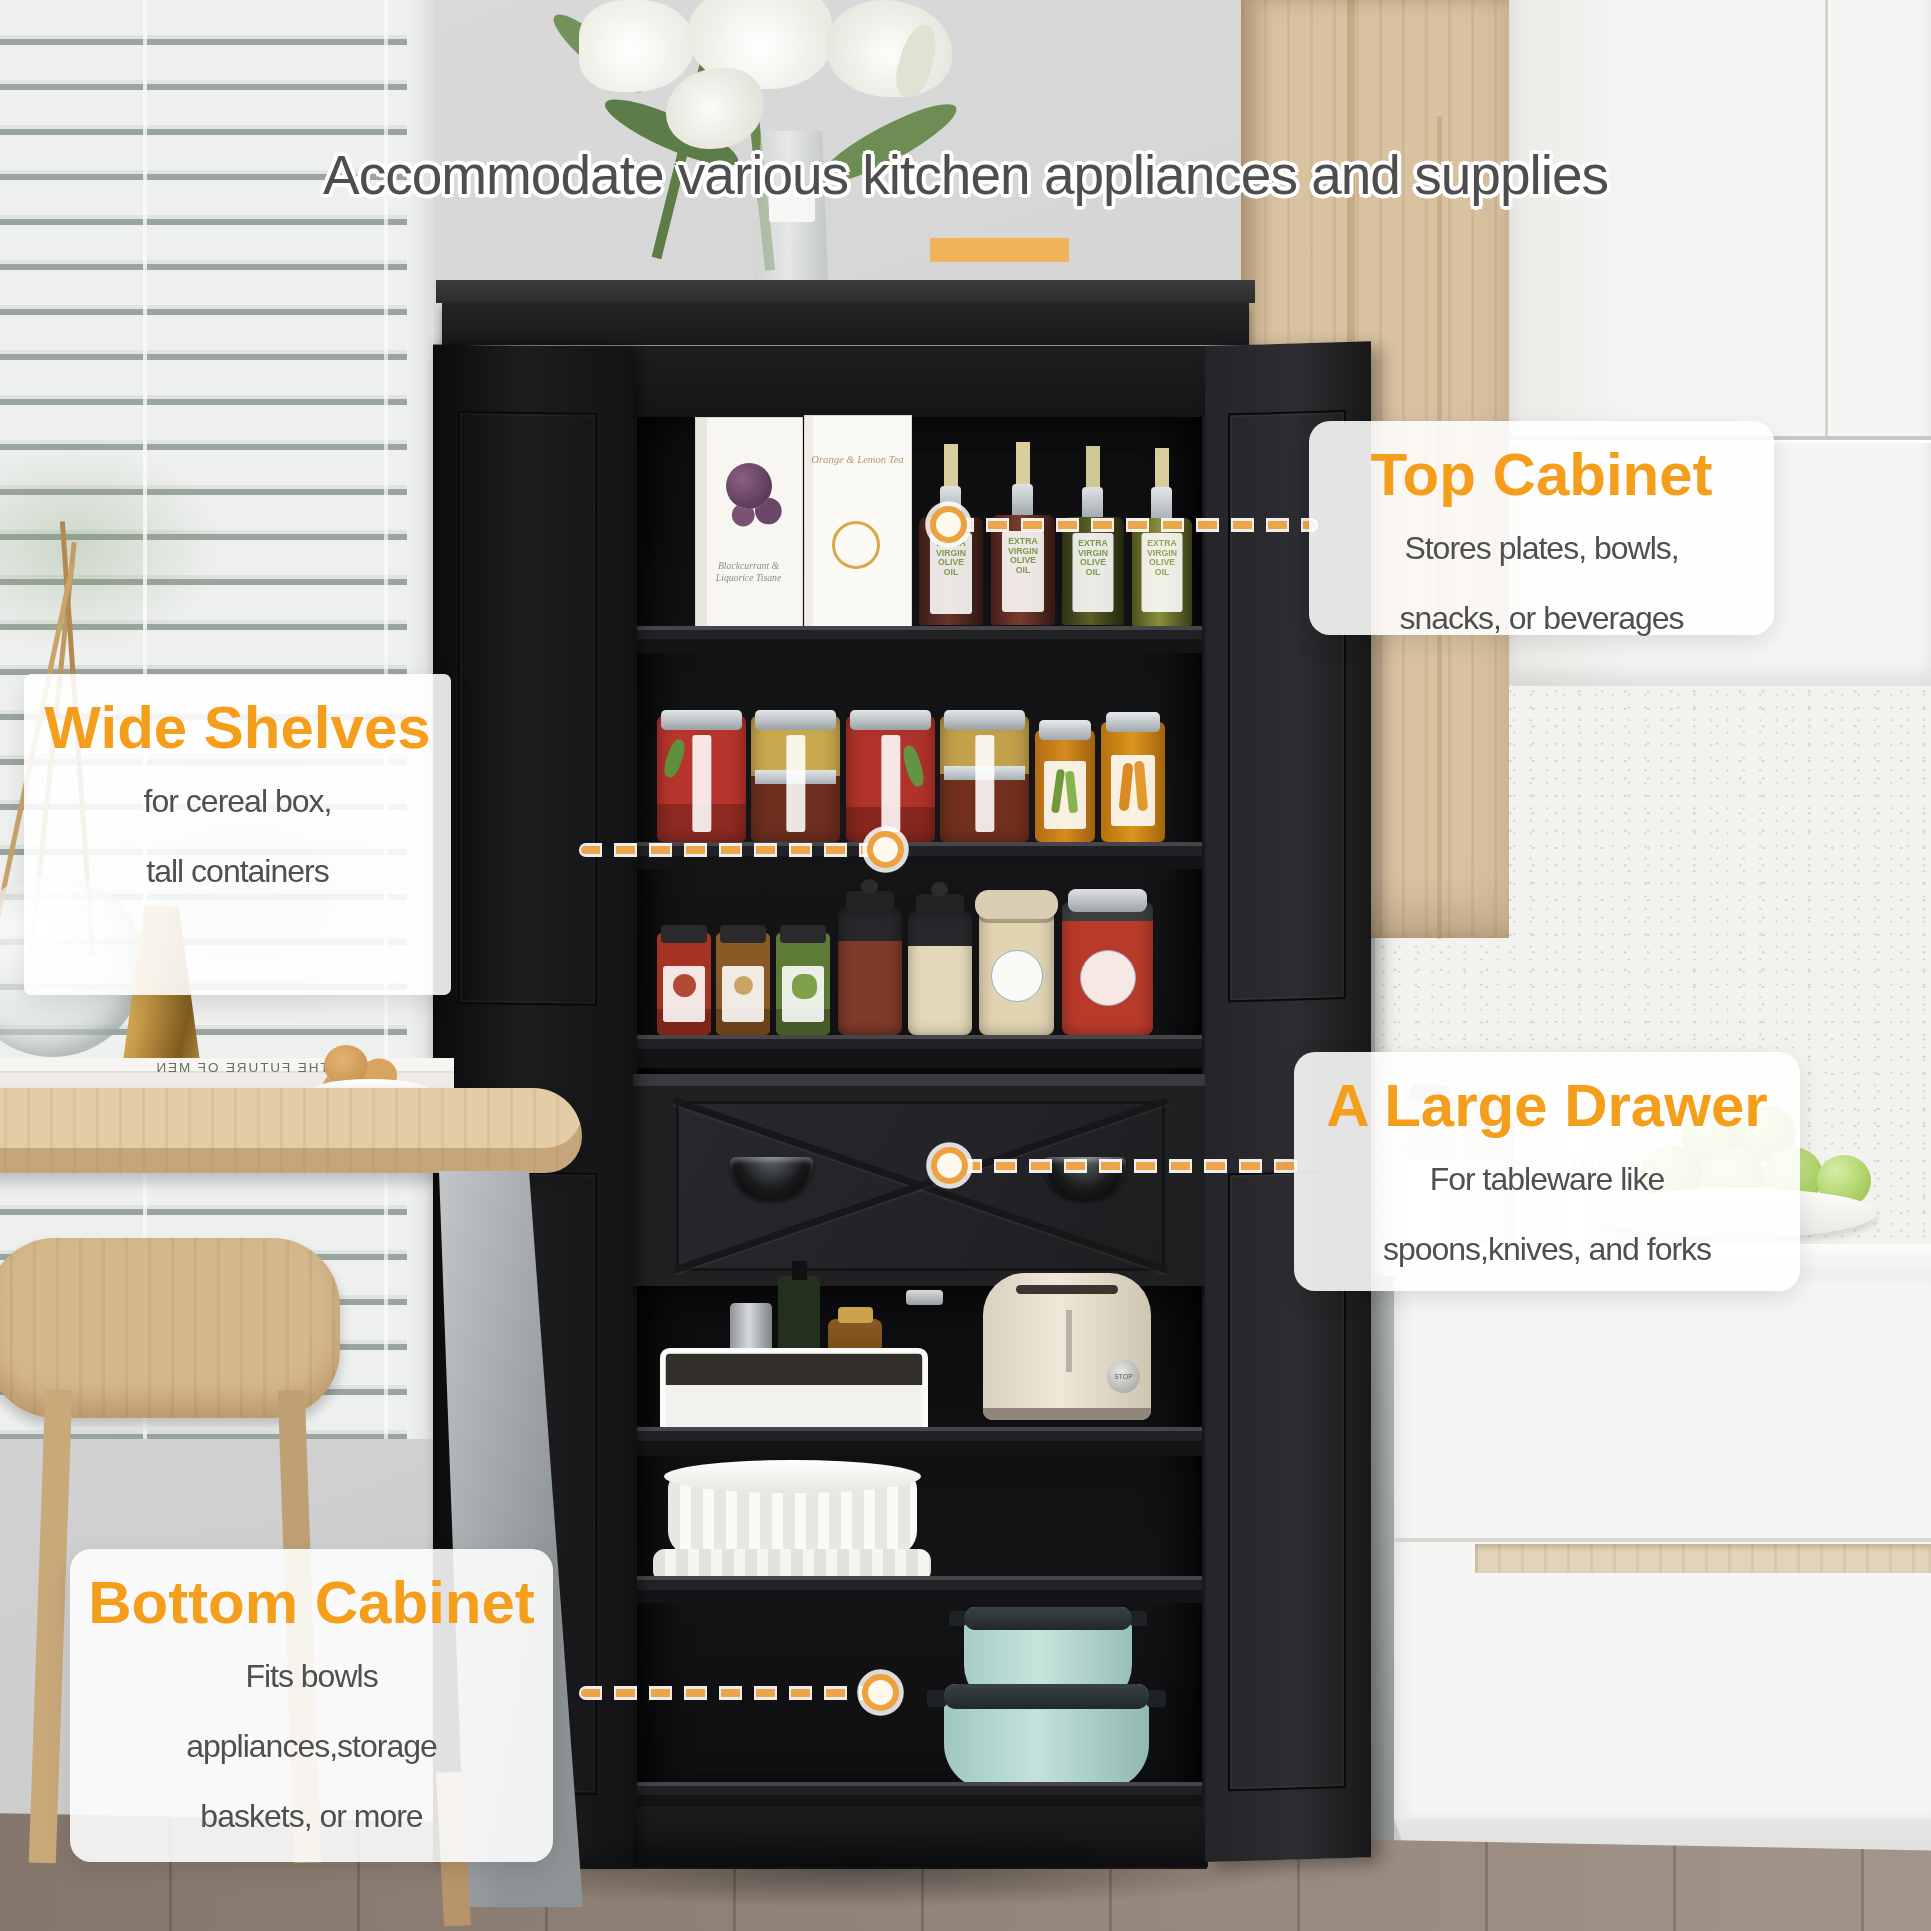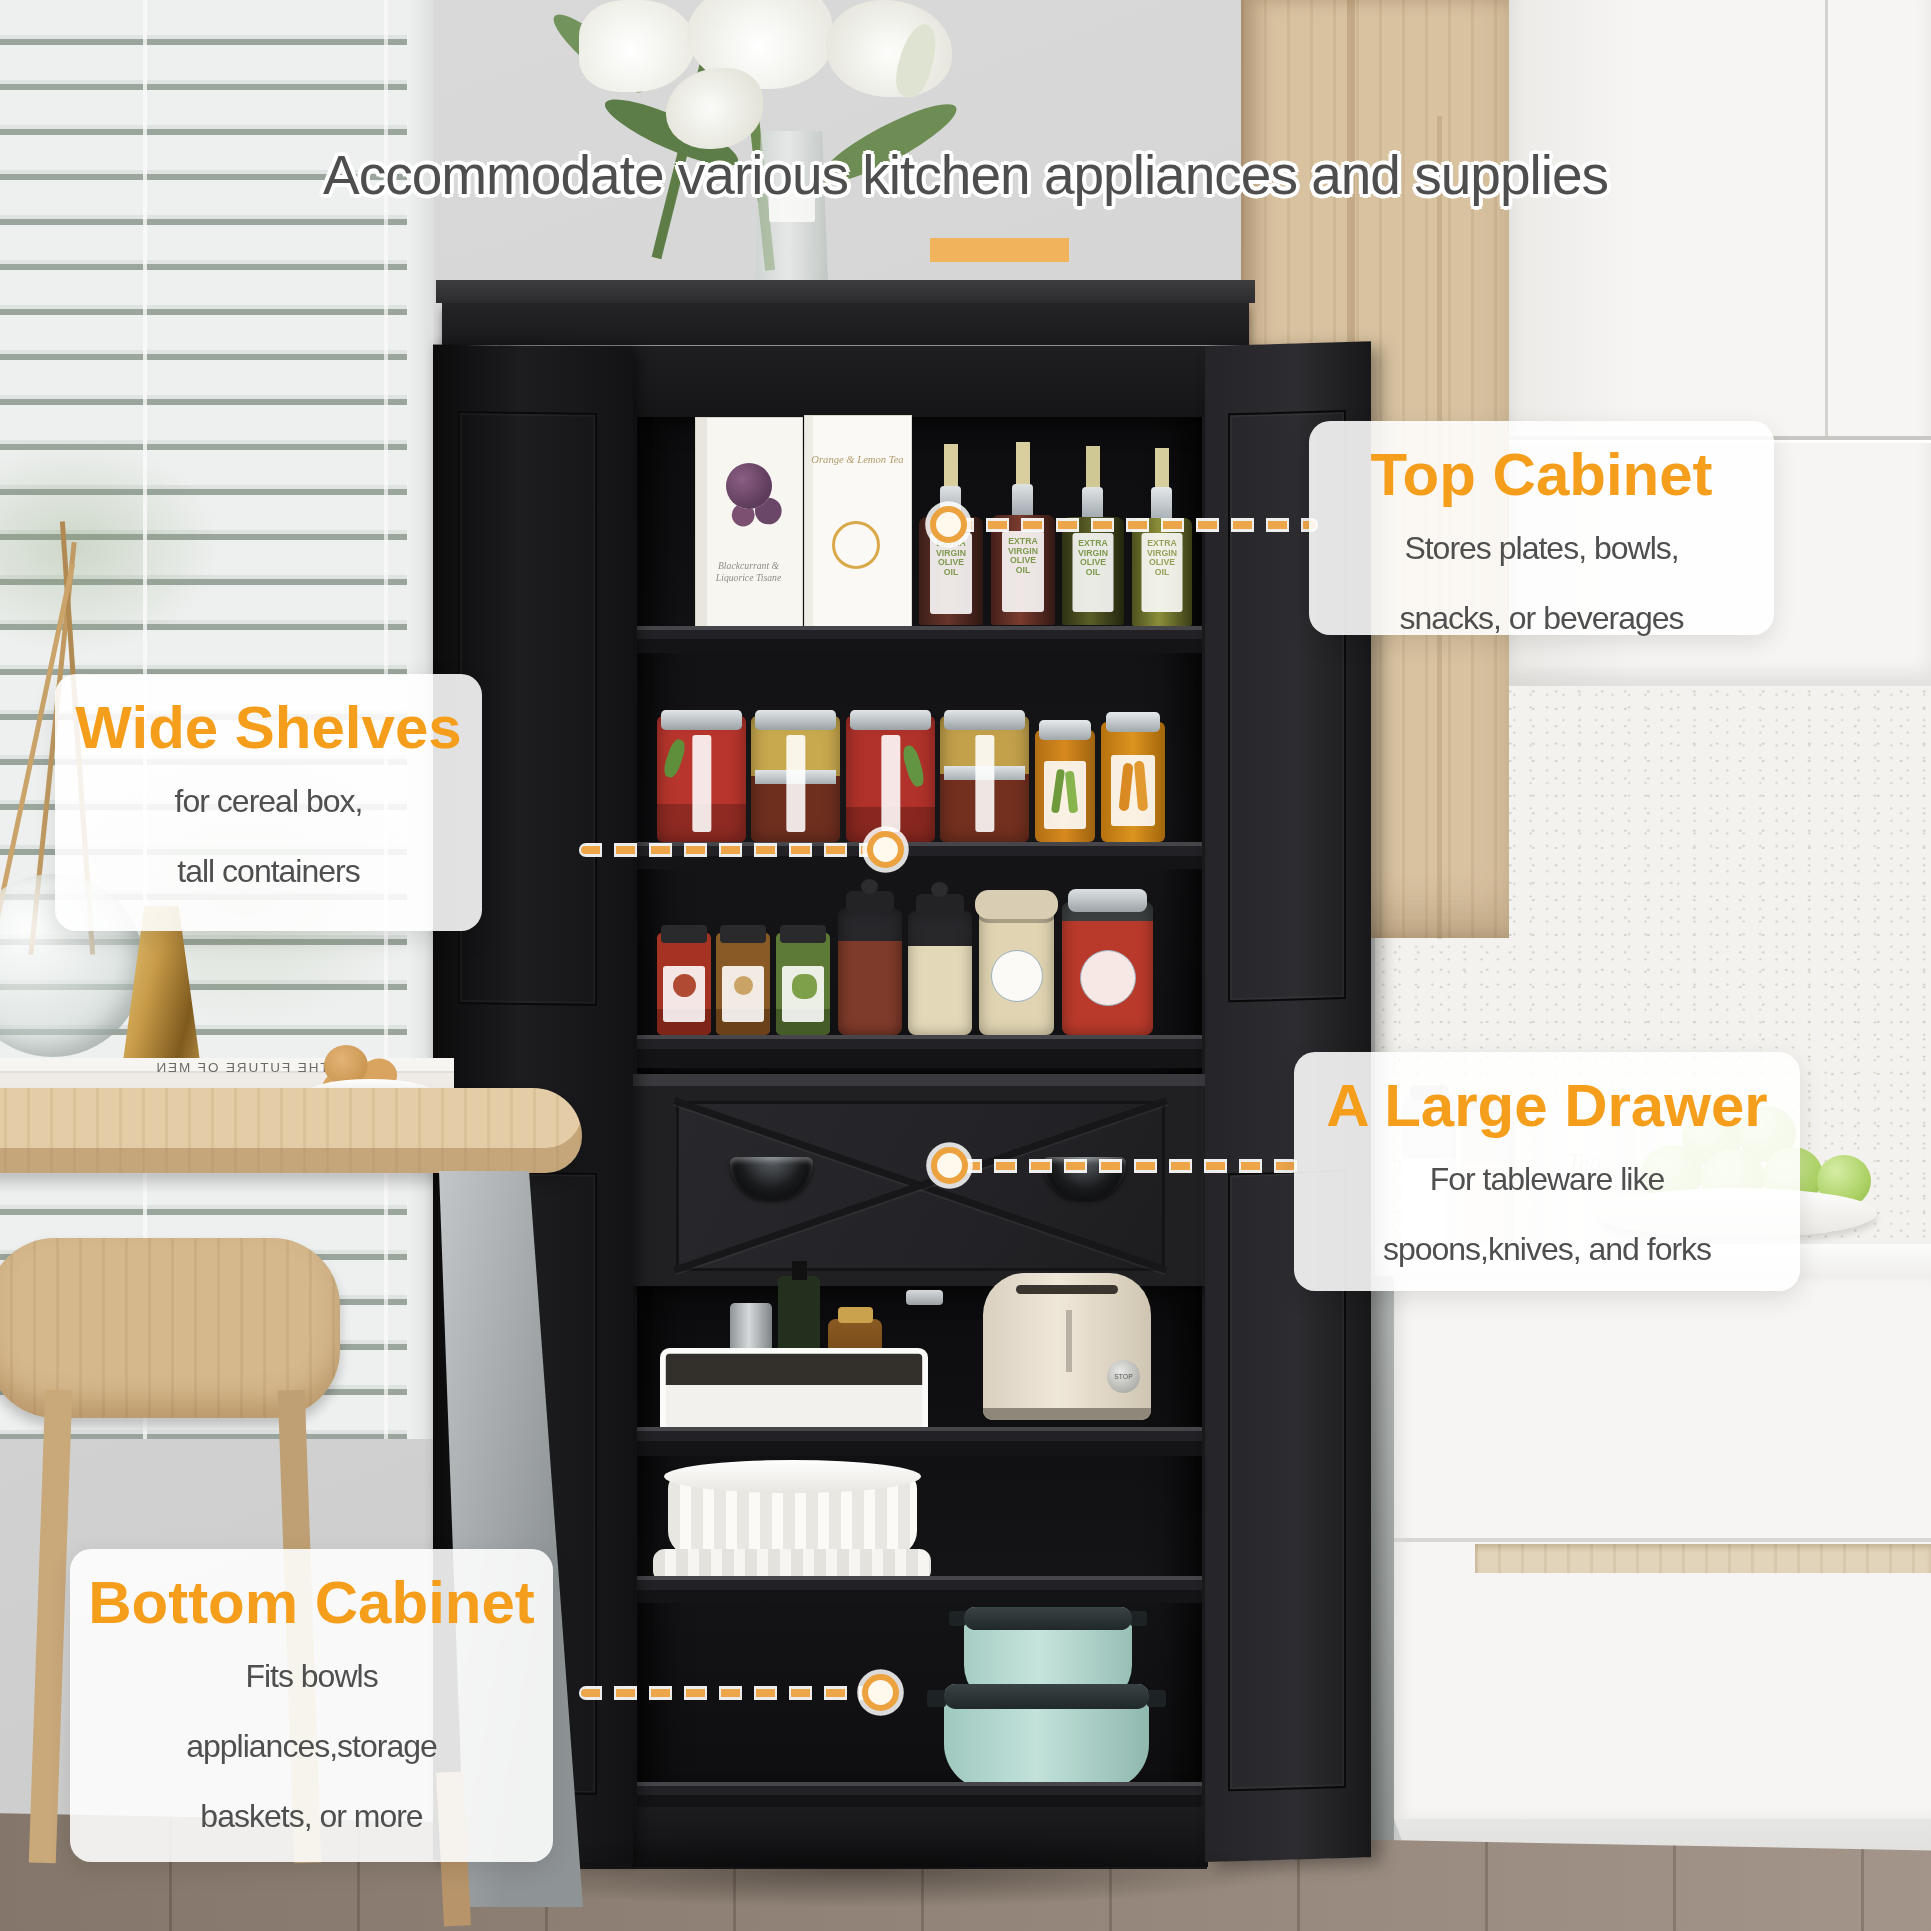--- a/index.html
+++ b/index.html
@@ -299,21 +299,21 @@
   <div class="node" style="left:930px;top:506px;"></div>
   <div class="node" style="left:867px;top:831px;"></div>
   <div class="node" style="left:931px;top:1147px;"></div>
   <div class="node" style="left:862px;top:1674px;"></div>
 
   <div class="callout" style="left:1309px;top:421px;width:465px;height:214px;">
     <h2>Top Cabinet</h2>
     <p>Stores plates, bowls,</p>
     <p>snacks, or beverages</p>
   </div>
-  <div class="callout" style="left:55px;top:674px;width:427px;height:257px;">
+  <div class="callout" style="left:24px;top:674px;width:427px;height:321px;border-radius:7px;">
     <h2>Wide Shelves</h2>
     <p>for cereal box,</p>
     <p>tall containers</p>
   </div>
   <div class="callout" style="left:1294px;top:1052px;width:506px;height:239px;">
     <h2>A Large Drawer</h2>
     <p>For tableware like</p>
     <p>spoons,knives, and forks</p>
   </div>
   <div class="callout" style="left:70px;top:1549px;width:483px;height:313px;">

